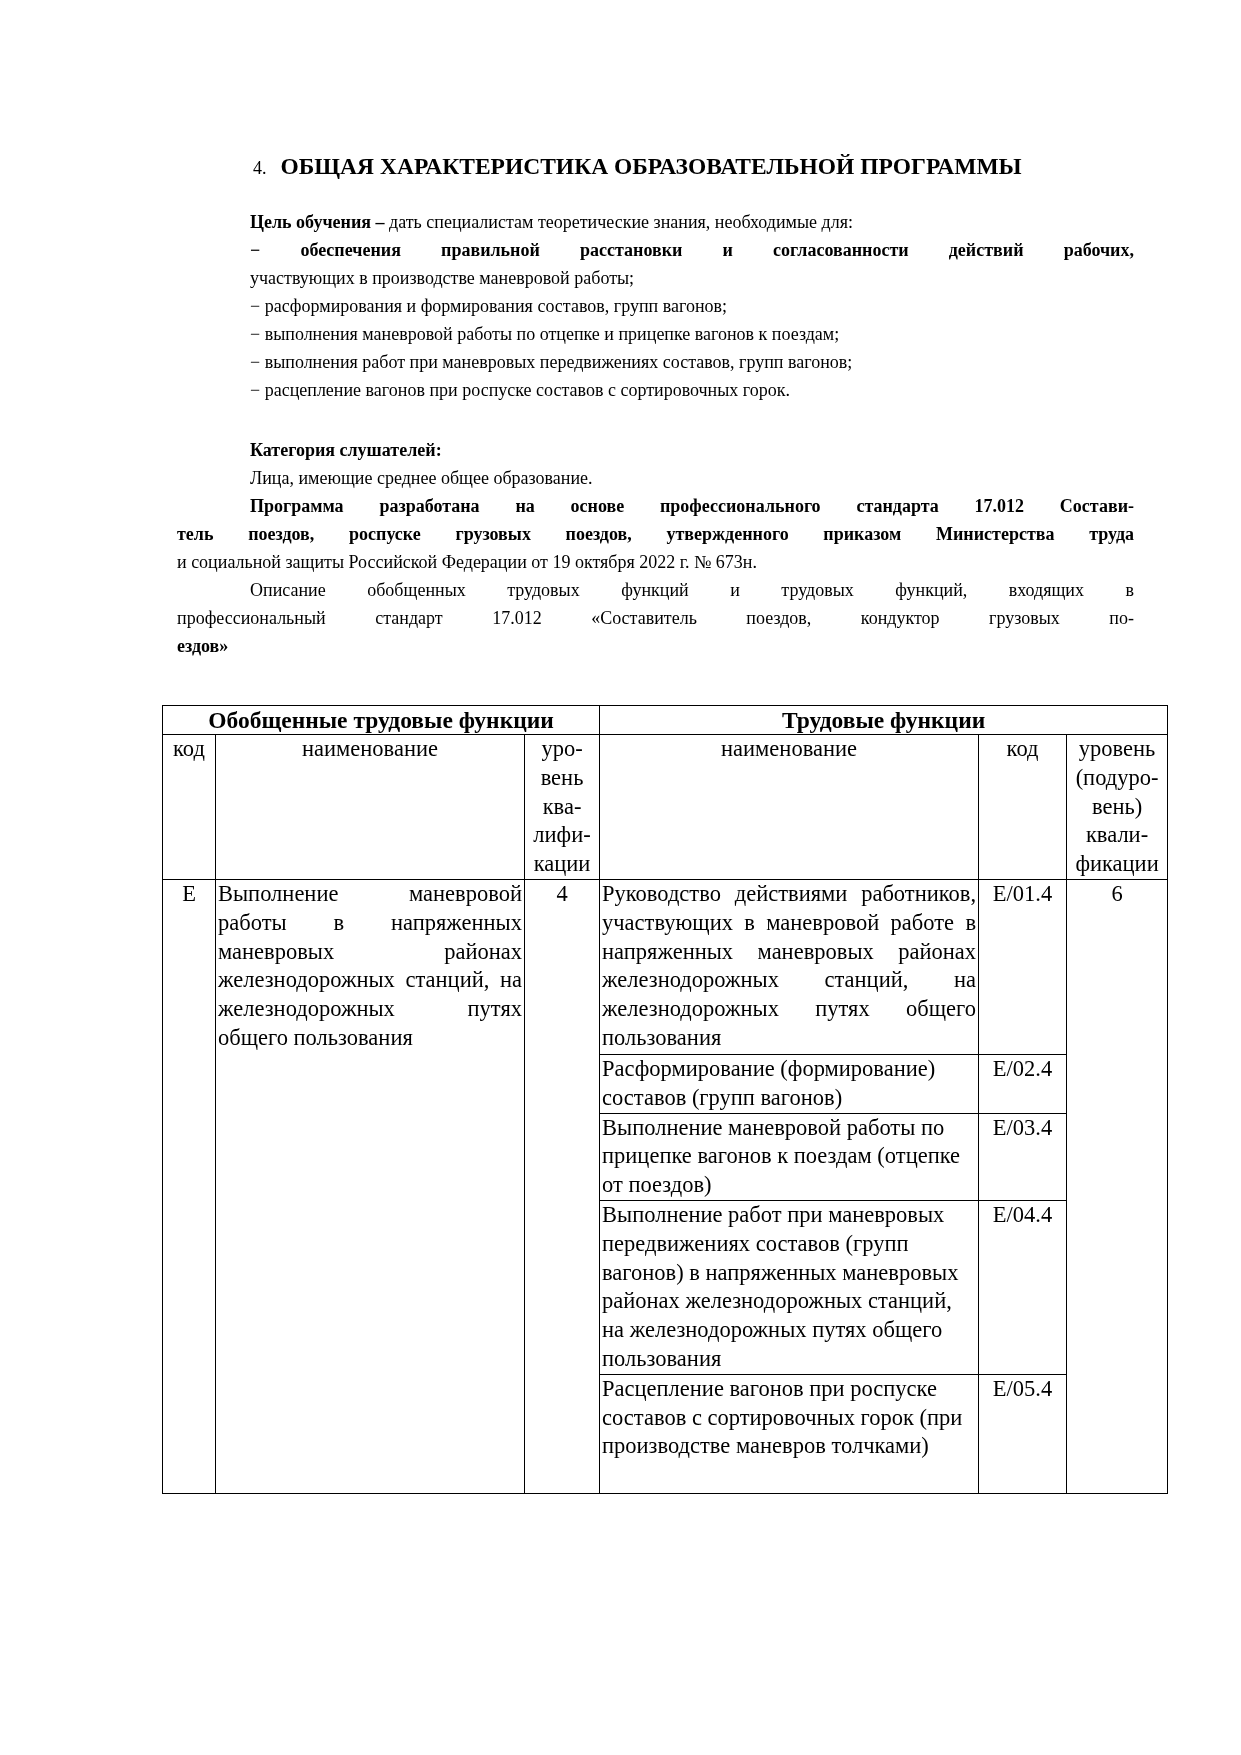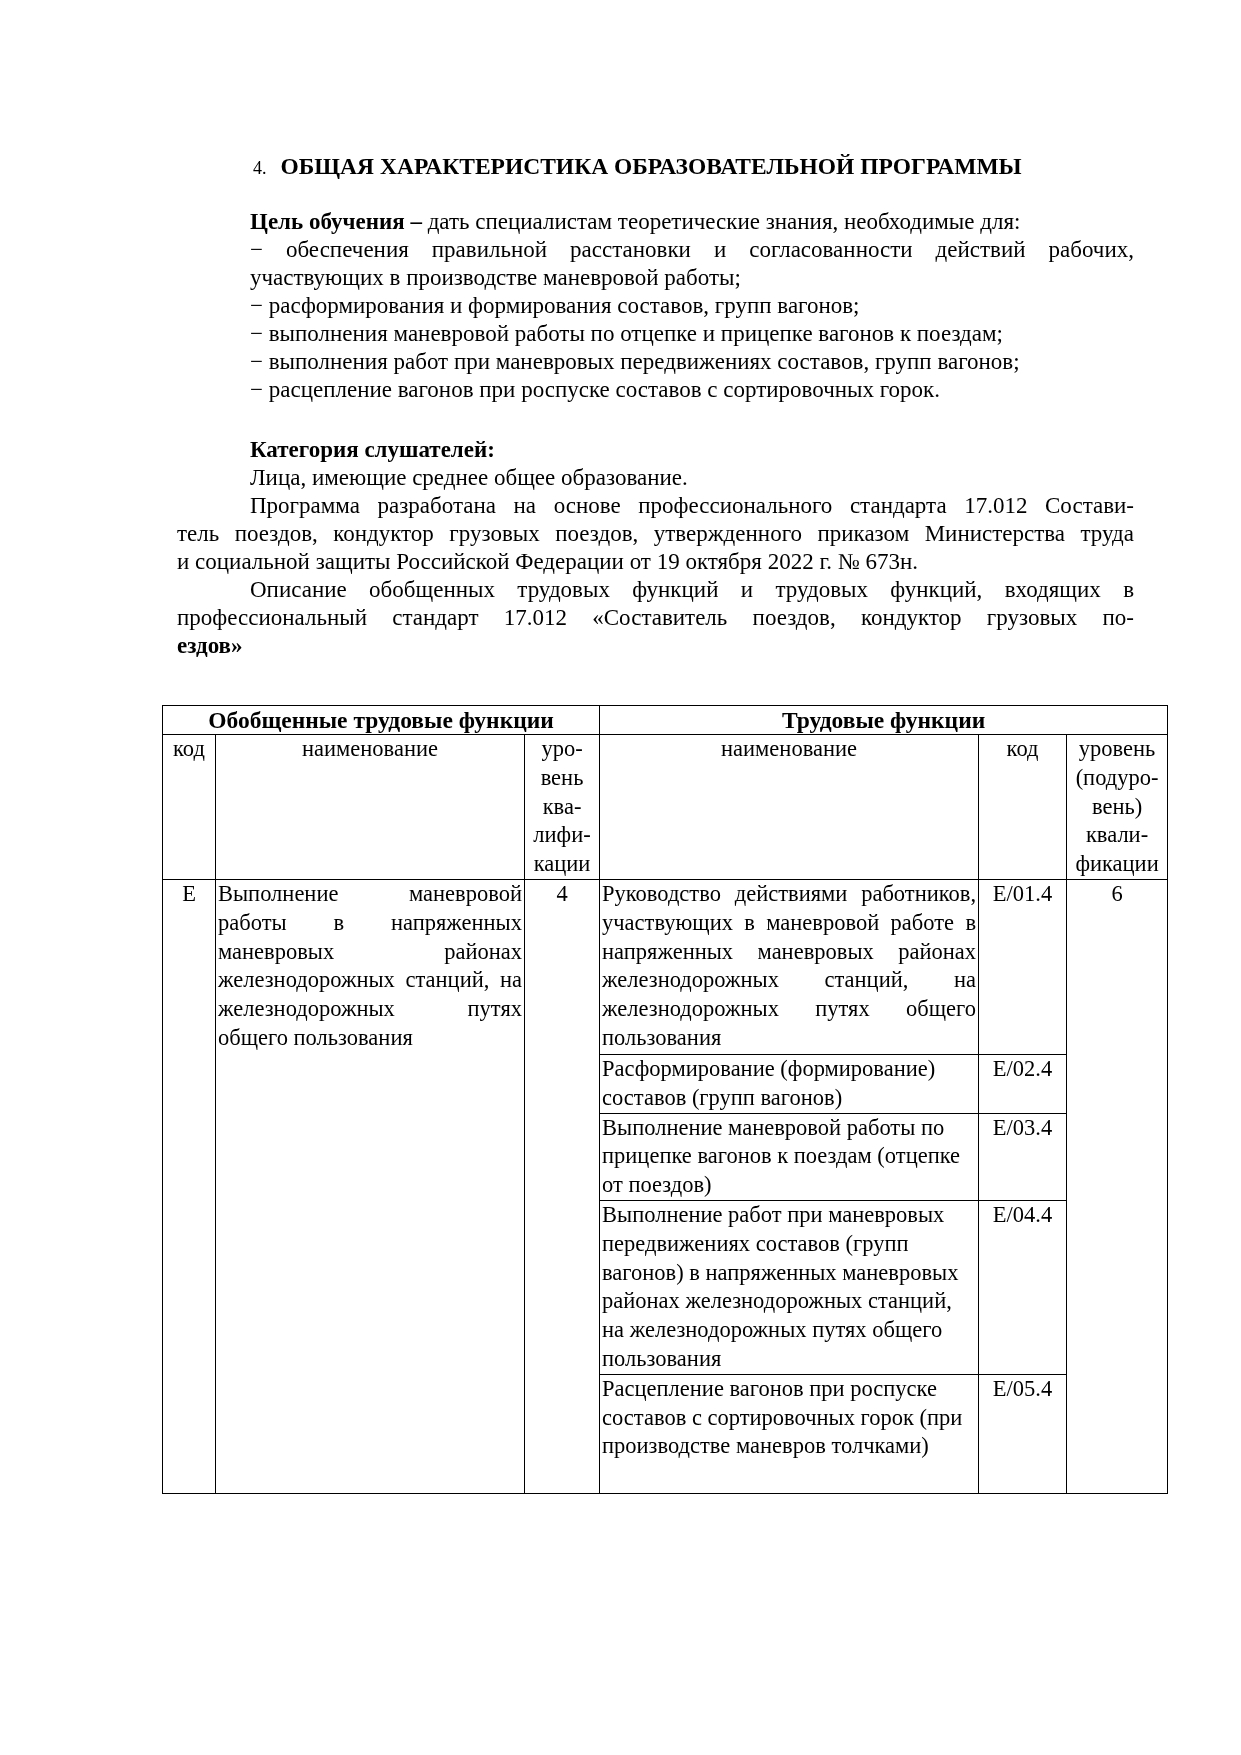--- a/index.html
+++ b/index.html
@@ -1,20 +1,20 @@
 <!DOCTYPE html>
 <html><head>
 <meta charset="utf-8">
 <style>
   html, body { margin:0; padding:0; background:#ffffff; }
   body { width:1241px; height:1755px; position:relative; overflow:hidden; color:#000; }
   .page { position:absolute; left:0; top:0; width:1241px; height:1755px;padding-left:36px; }
   .serif { font-family:"Liberation Serif", "DejaVu Serif", serif; }
-  .line { position:absolute; white-space:nowrap; font-size:23px; line-height:28px; }
-  .just { text-align:justify; text-align-last:justify; white-space:normal; }
+  .line { position:absolute; white-space:nowrap; font-size:18px; line-height:28px; }
+  .just { text-align:justify; text-align-last:justify; white-space:normal;font-weight:bold; }
   .heading { left:253px; top:152px; font-size:23px; }
   .heading .num { font-size:18px; font-weight:normal; margin-right:14px; }
   .heading .title { font-weight:bold; font-size:23.5px; }
   b { font-weight:bold; }
 
   table.tf { position:absolute; left:162px; top:705px; width:1005px; border-collapse:collapse;
              font-family:"Liberation Serif","DejaVu Serif",serif; font-size:22.5px; line-height:28.8px; table-layout:fixed; }
   table.tf td, table.tf th { border:1.5px solid #000; padding:0 2px; vertical-align:top; }
   table.tf th { font-weight:bold; font-size:23.5px; text-align:center; height:28px; line-height:28px; }
   .c { text-align:center; }
@@ -36,21 +36,21 @@
   <div class="line" style="left:250px;top:264px;">участвующих в производстве маневровой работы;</div>
   <div class="line" style="left:250px;top:292px;">−  расформирования и формирования составов, групп вагонов;</div>
   <div class="line" style="left:250px;top:320px;">−  выполнения маневровой работы по отцепке и прицепке вагонов к поездам;</div>
   <div class="line" style="left:250px;top:348px;">−  выполнения работ при маневровых передвижениях составов, групп вагонов;</div>
   <div class="line" style="left:250px;top:376px;">−  расцепление вагонов при роспуске составов с сортировочных горок.</div>
 
   <div class="line" style="left:250px;top:436px;font-weight:bold;">Категория слушателей:</div>
   <div class="line" style="left:250px;top:464px;">Лица, имеющие среднее общее образование.</div>
 
   <div class="line just" style="left:250px;top:492px;width:884px;">Программа разработана на основе профессионального стандарта 17.012 Состави-</div>
-  <div class="line just" style="left:177px;top:520px;width:957px;">тель поездов, кондуктор грузовых поездов, утвержденного приказом Министерства труда</div>
+  <div class="line just" style="left:177px;top:520px;width:957px;">тель поездов, роспуске грузовых поездов, утвержденного приказом Министерства труда</div>
   <div class="line" style="left:177px;top:548px;">и социальной защиты Российской Федерации от 19 октября 2022 г. № 673н.</div>
 
   <div class="line just" style="left:250px;top:576px;width:884px;font-weight:normal;">Описание обобщенных трудовых функций и трудовых функций, входящих в</div>
   <div class="line just" style="left:177px;top:604px;width:957px;font-weight:normal;">профессиональный стандарт 17.012 «Составитель поездов, кондуктор грузовых по-</div>
   <div class="line" style="left:177px;top:632px;font-weight:bold;">ездов»</div>
 
   <table class="tf">
     <colgroup>
       <col style="width:53px">
         <col style="width:309px">

